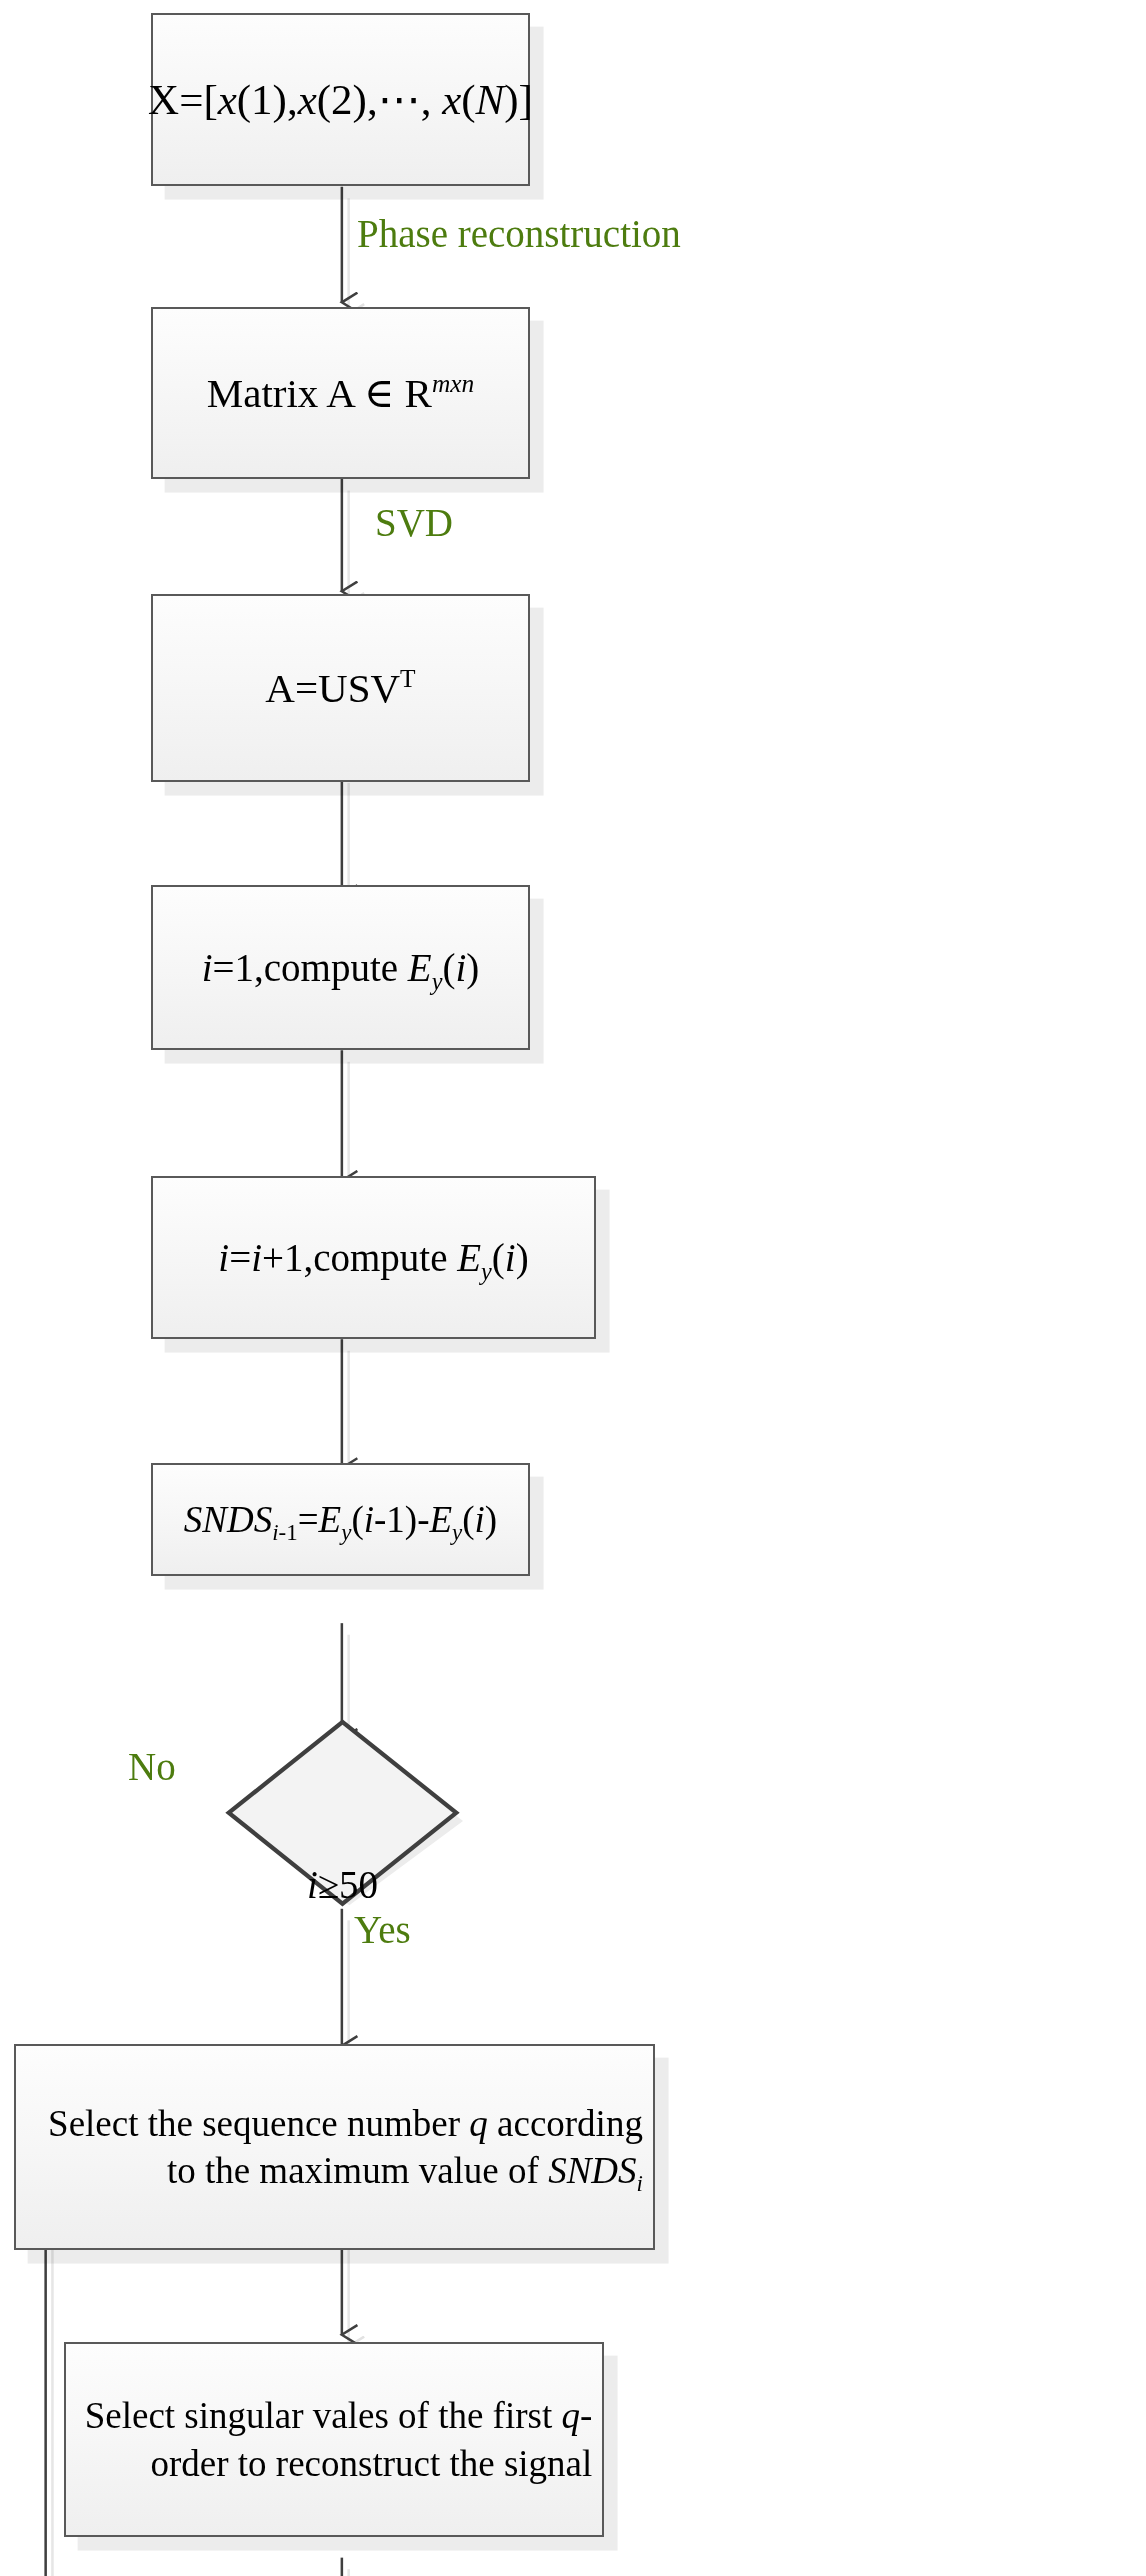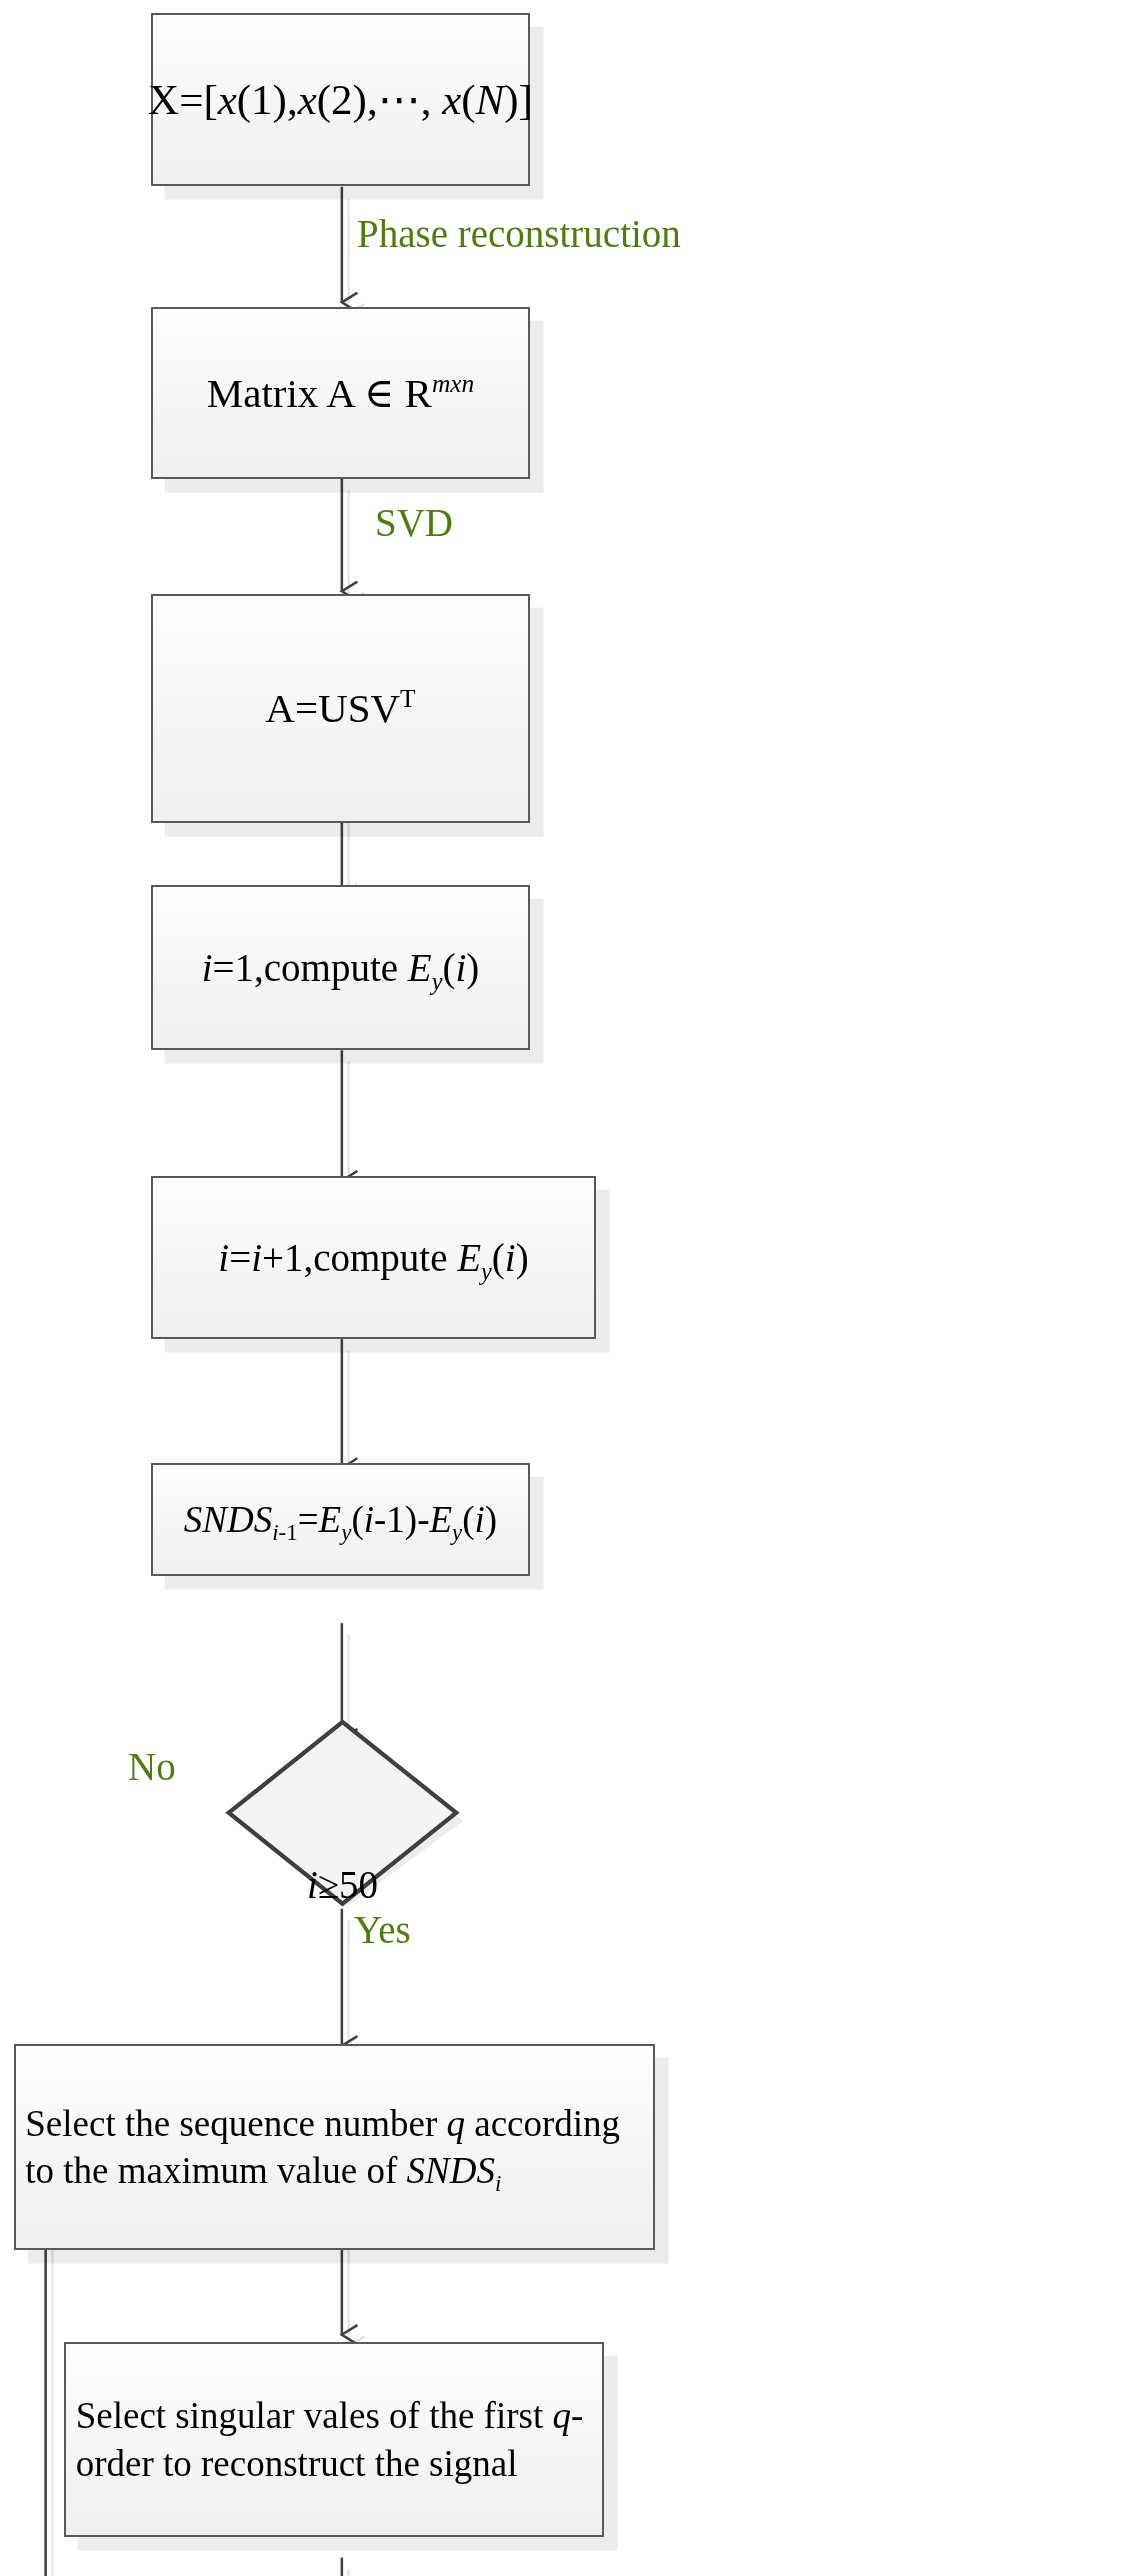--- a/index.html
+++ b/index.html
@@ -28,21 +28,21 @@
   }
   .node {
     position: absolute;
     box-sizing: border-box;
     background: linear-gradient(to bottom, #fdfdfd 0%, #f7f7f7 45%, #efefef 100%);
     border: 2.9px solid #595959;
     box-shadow: 13.6px 13.6px 0 0 rgba(0,0,0,0.075);
     display: flex;
     align-items: center;
     justify-content: center;
-    text-align: left;
+    text-align: right;
     line-height: 1.28;
     color: #000;
   }
   .node .txt {
     padding: 0 9.7px;
     white-space: nowrap;
   }
   .node .txt.wrap {
     white-space: normal;
   }
@@ -149,21 +149,21 @@
   </div>
 
   <div class="edge-label f40" style="left: 357px; top: 211px;">Phase reconstruction</div>
 
   <div class="node" style="left: 151px; top: 307px; width: 379px; height: 172px;">
     <span class="txt f42">Matrix A ∈ R<sup><i>mxn</i></sup></span>
   </div>
 
   <div class="edge-label f40" style="left: 375px; top: 500px;">SVD</div>
 
-  <div class="node" style="left: 151px; top: 594px; width: 379px; height: 229px;">
+  <div class="node" style="left: 151px; top: 594px; width: 379px; height: 188px;">
     <span class="txt f42">A=USV<sup>T</sup></span>
   </div>
 
   <div class="node" style="left: 151px; top: 885px; width: 379px; height: 165px;">
     <span class="txt f40"><i>i</i>=1,compute <i>E</i><sub><i>y</i></sub>(<i>i</i>)</span>
   </div>
 
   <div class="node" style="left: 151px; top: 1176px; width: 445px; height: 163px;">
     <span class="txt f40"><i>i</i>=<i>i</i>+1,compute <i>E</i><sub><i>y</i></sub>(<i>i</i>)</span>
   </div>

